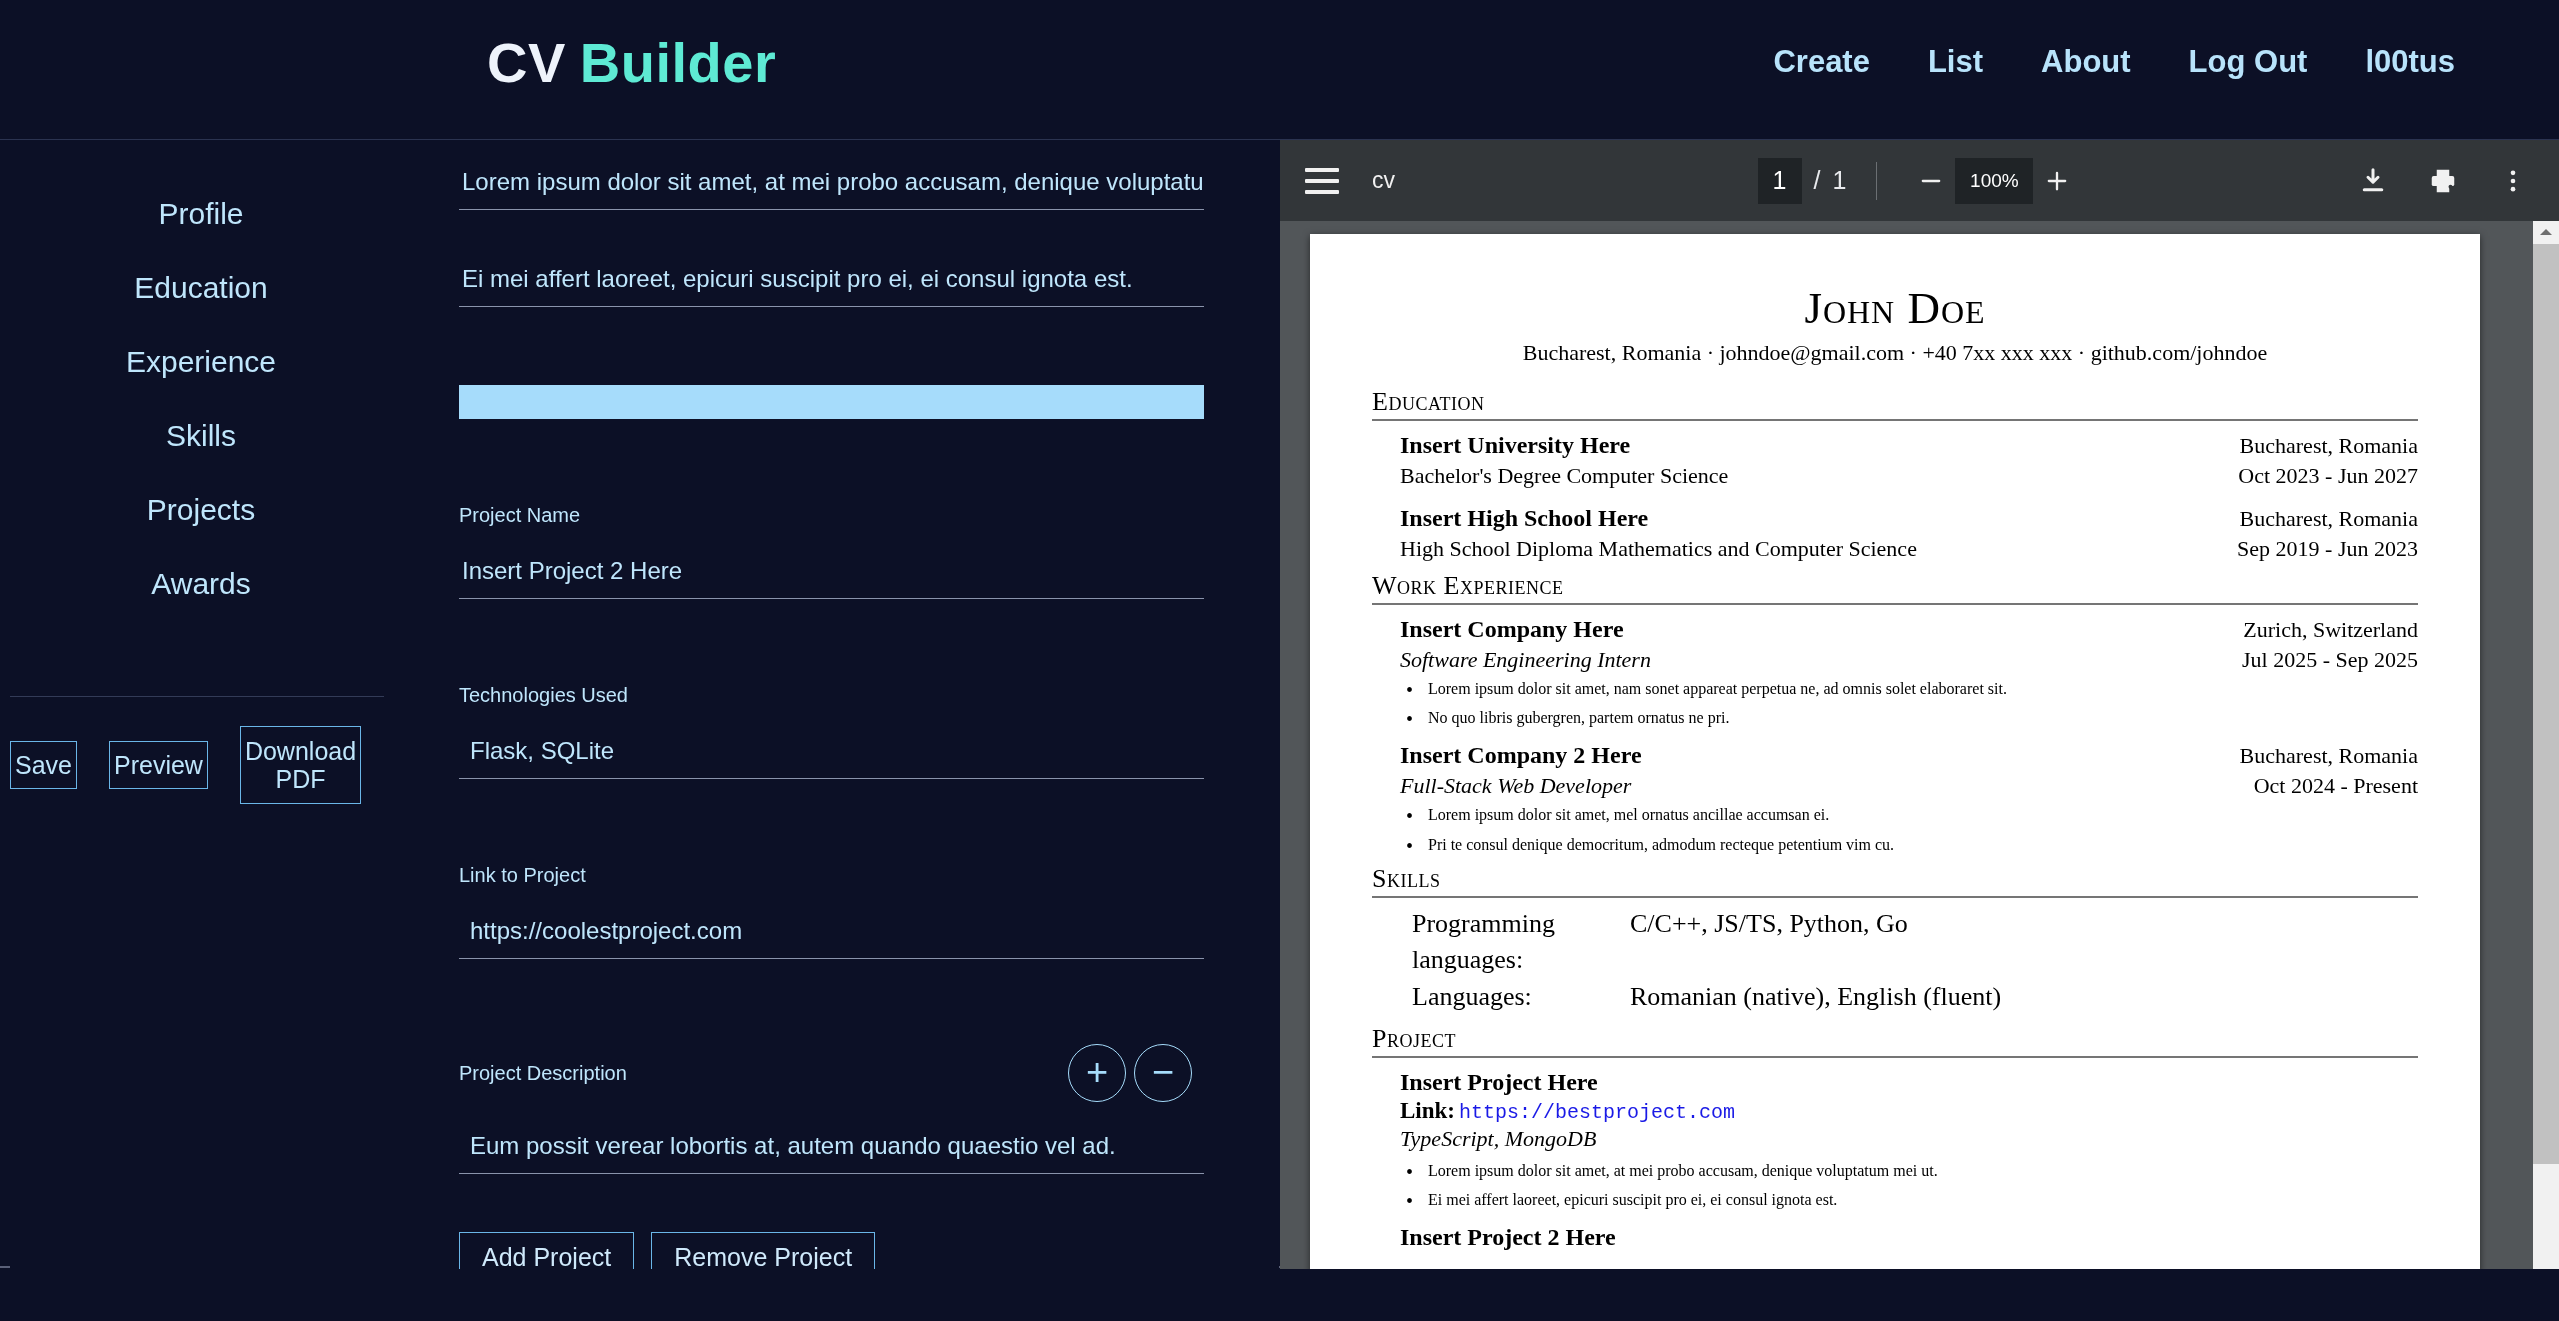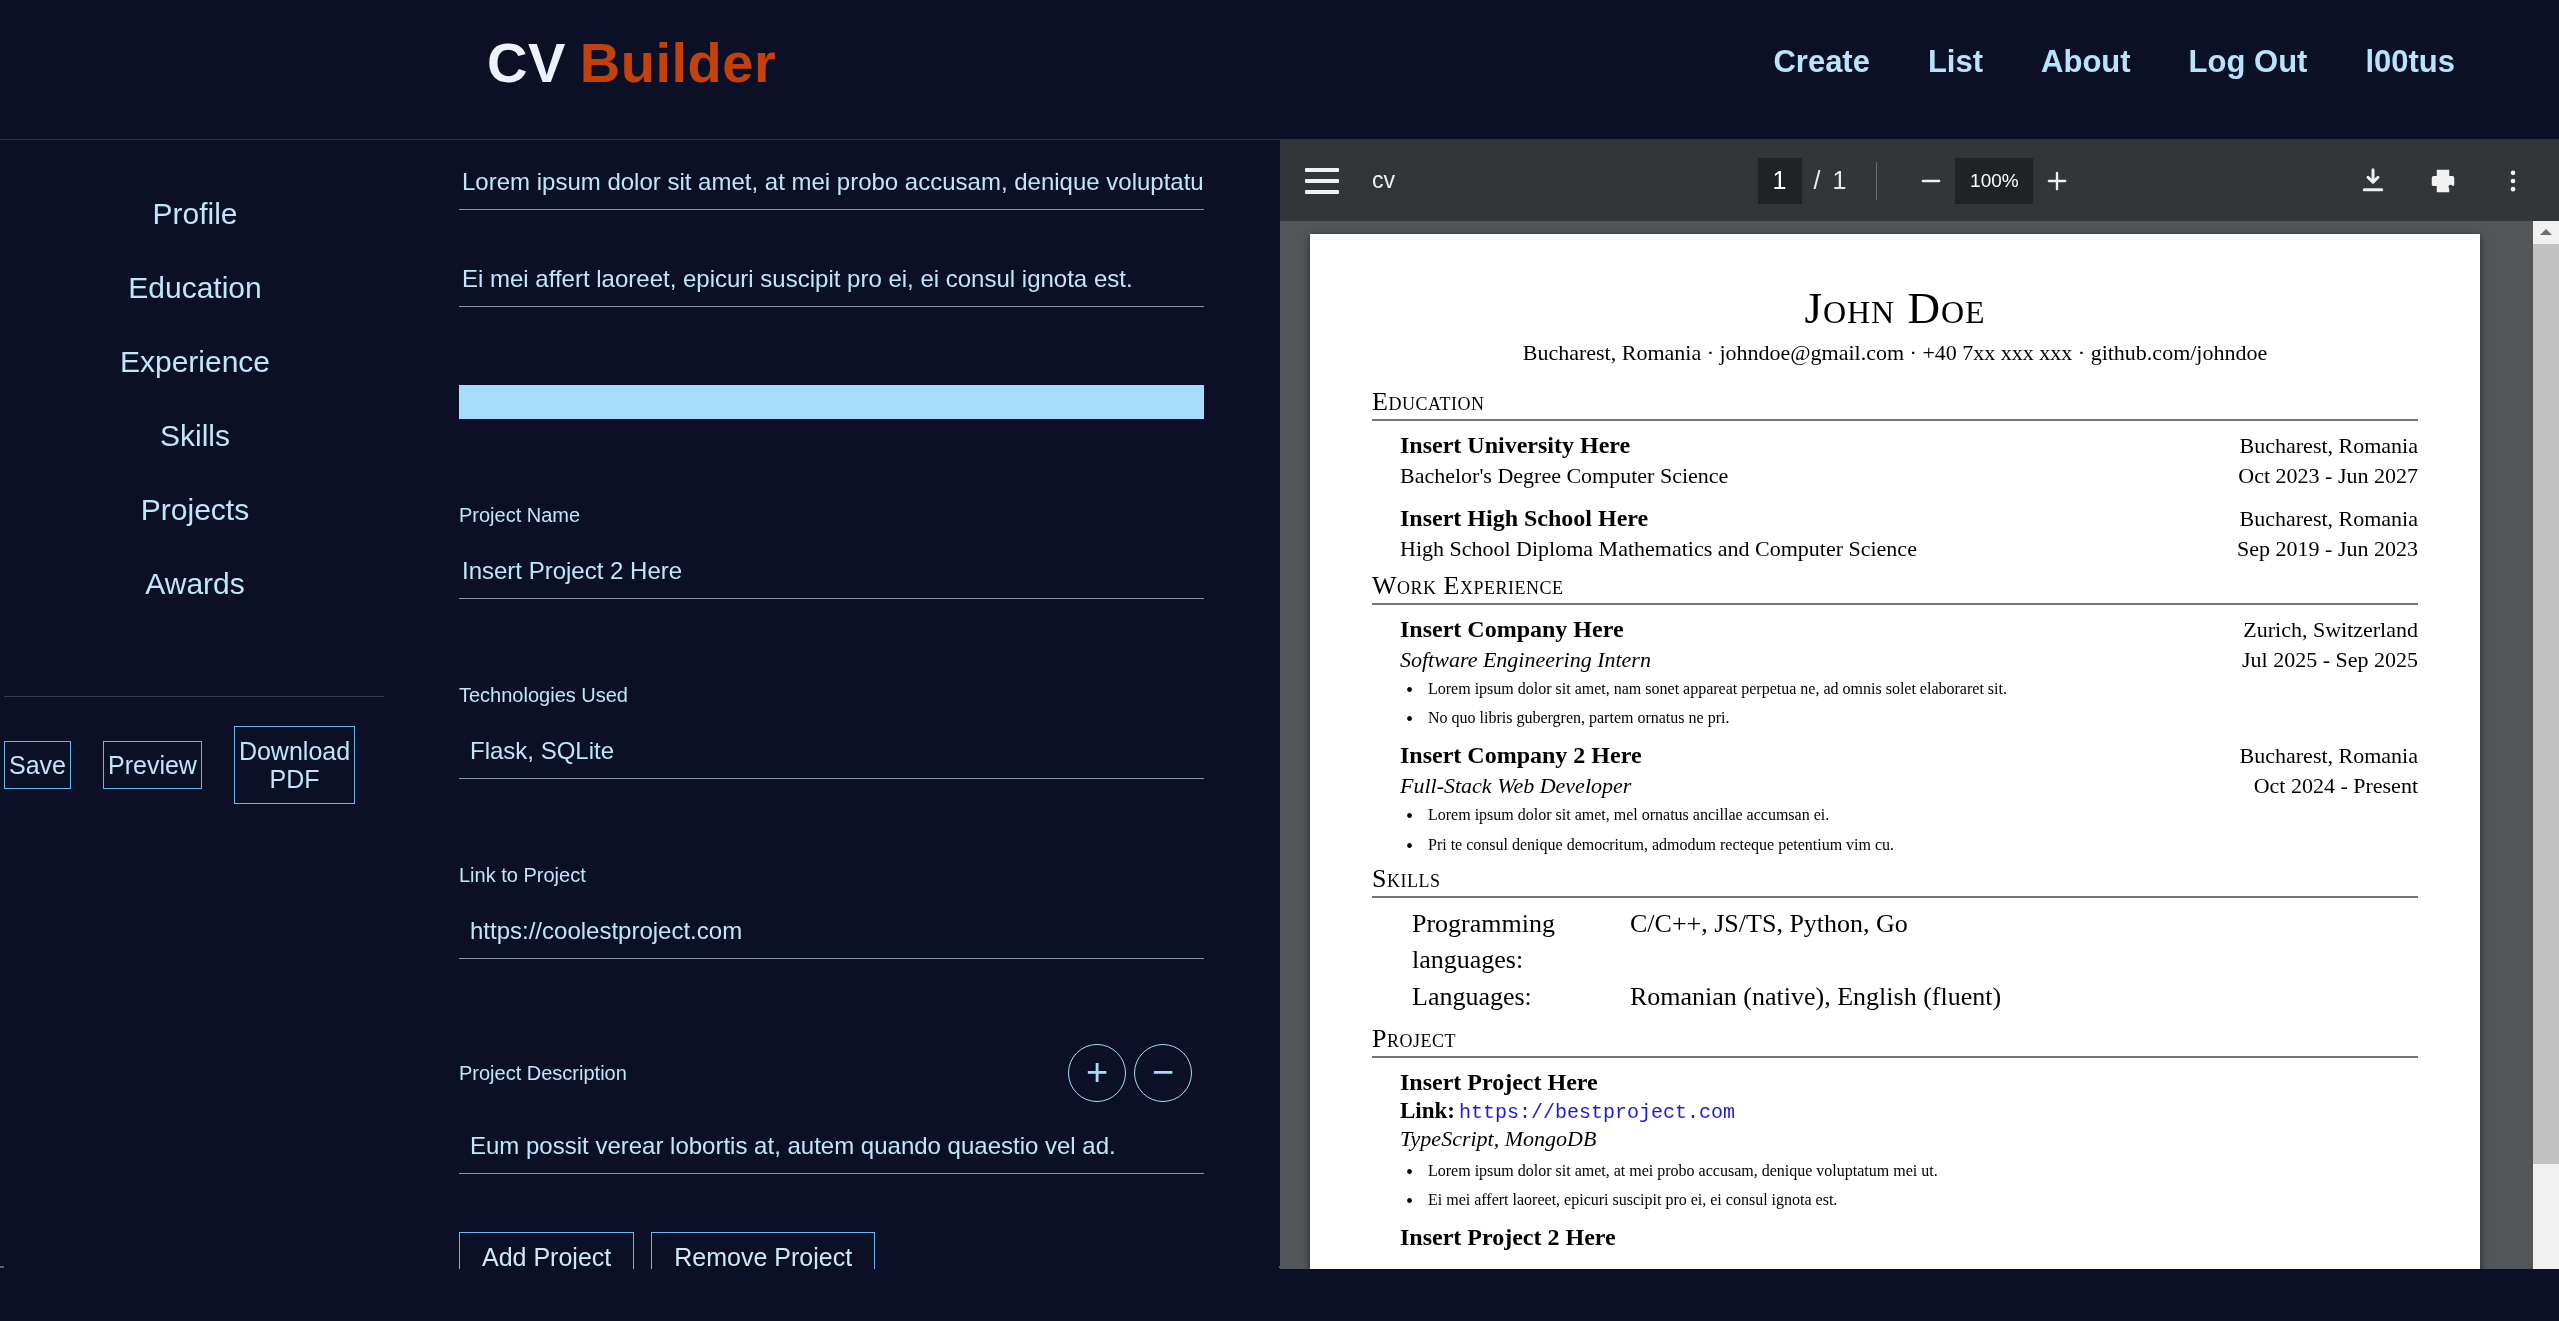--- a/index.html
+++ b/index.html
@@ -19,42 +19,42 @@
     position: absolute; left: 0; top: 0; width: 2559px; height: 139px;
     background: #0c1026;
     display: flex; align-items: center;
   }
   #brand {
     position: absolute; left: 487px; top: 30px;
     font-size: 56px; font-weight: 700; letter-spacing: 0.5px;
     white-space: nowrap;
   }
   #brand .cv { color: #eef3fb; }
-  #brand .builder { color: #c2410c; margin-left: 14px; }
+  #brand .builder { color: #5eead4; margin-left: 14px; }
 
   #topnav {
     position: absolute; right: 104px; top: 44px;
     display: flex; align-items: center; gap: 58px;
   }
   #topnav .navitem {
     color: #b8e3fb; font-size: 31px; font-weight: 700;
     text-decoration: none; white-space: nowrap; cursor: pointer;
   }
 
   
   #workspace {
     position: absolute; left: 0; top: 139px; width: 2559px; height: 1129px;
     border-top: 1px solid #2b3350;
     border-bottom: 2px solid #5a6078;
     background: #0c1026;
   }
 
   
   #sidebar {
-    position: absolute; left: 4px; top: 0; width: 383px; height: 1129px;
+    position: absolute; left: 10px; top: 0; width: 383px; height: 1129px;
     border-right: 1px solid #333b57;
     background: #0c1026;
   }
   #sidebar-nav { padding-top: 37px; }
   .side-link {
     display: block; text-align: center;
     color: #bfe6fc; font-size: 30px; font-weight: 400;
     padding: 20px 0; cursor: pointer; white-space: nowrap;
   }
   #sidebar-sep {

